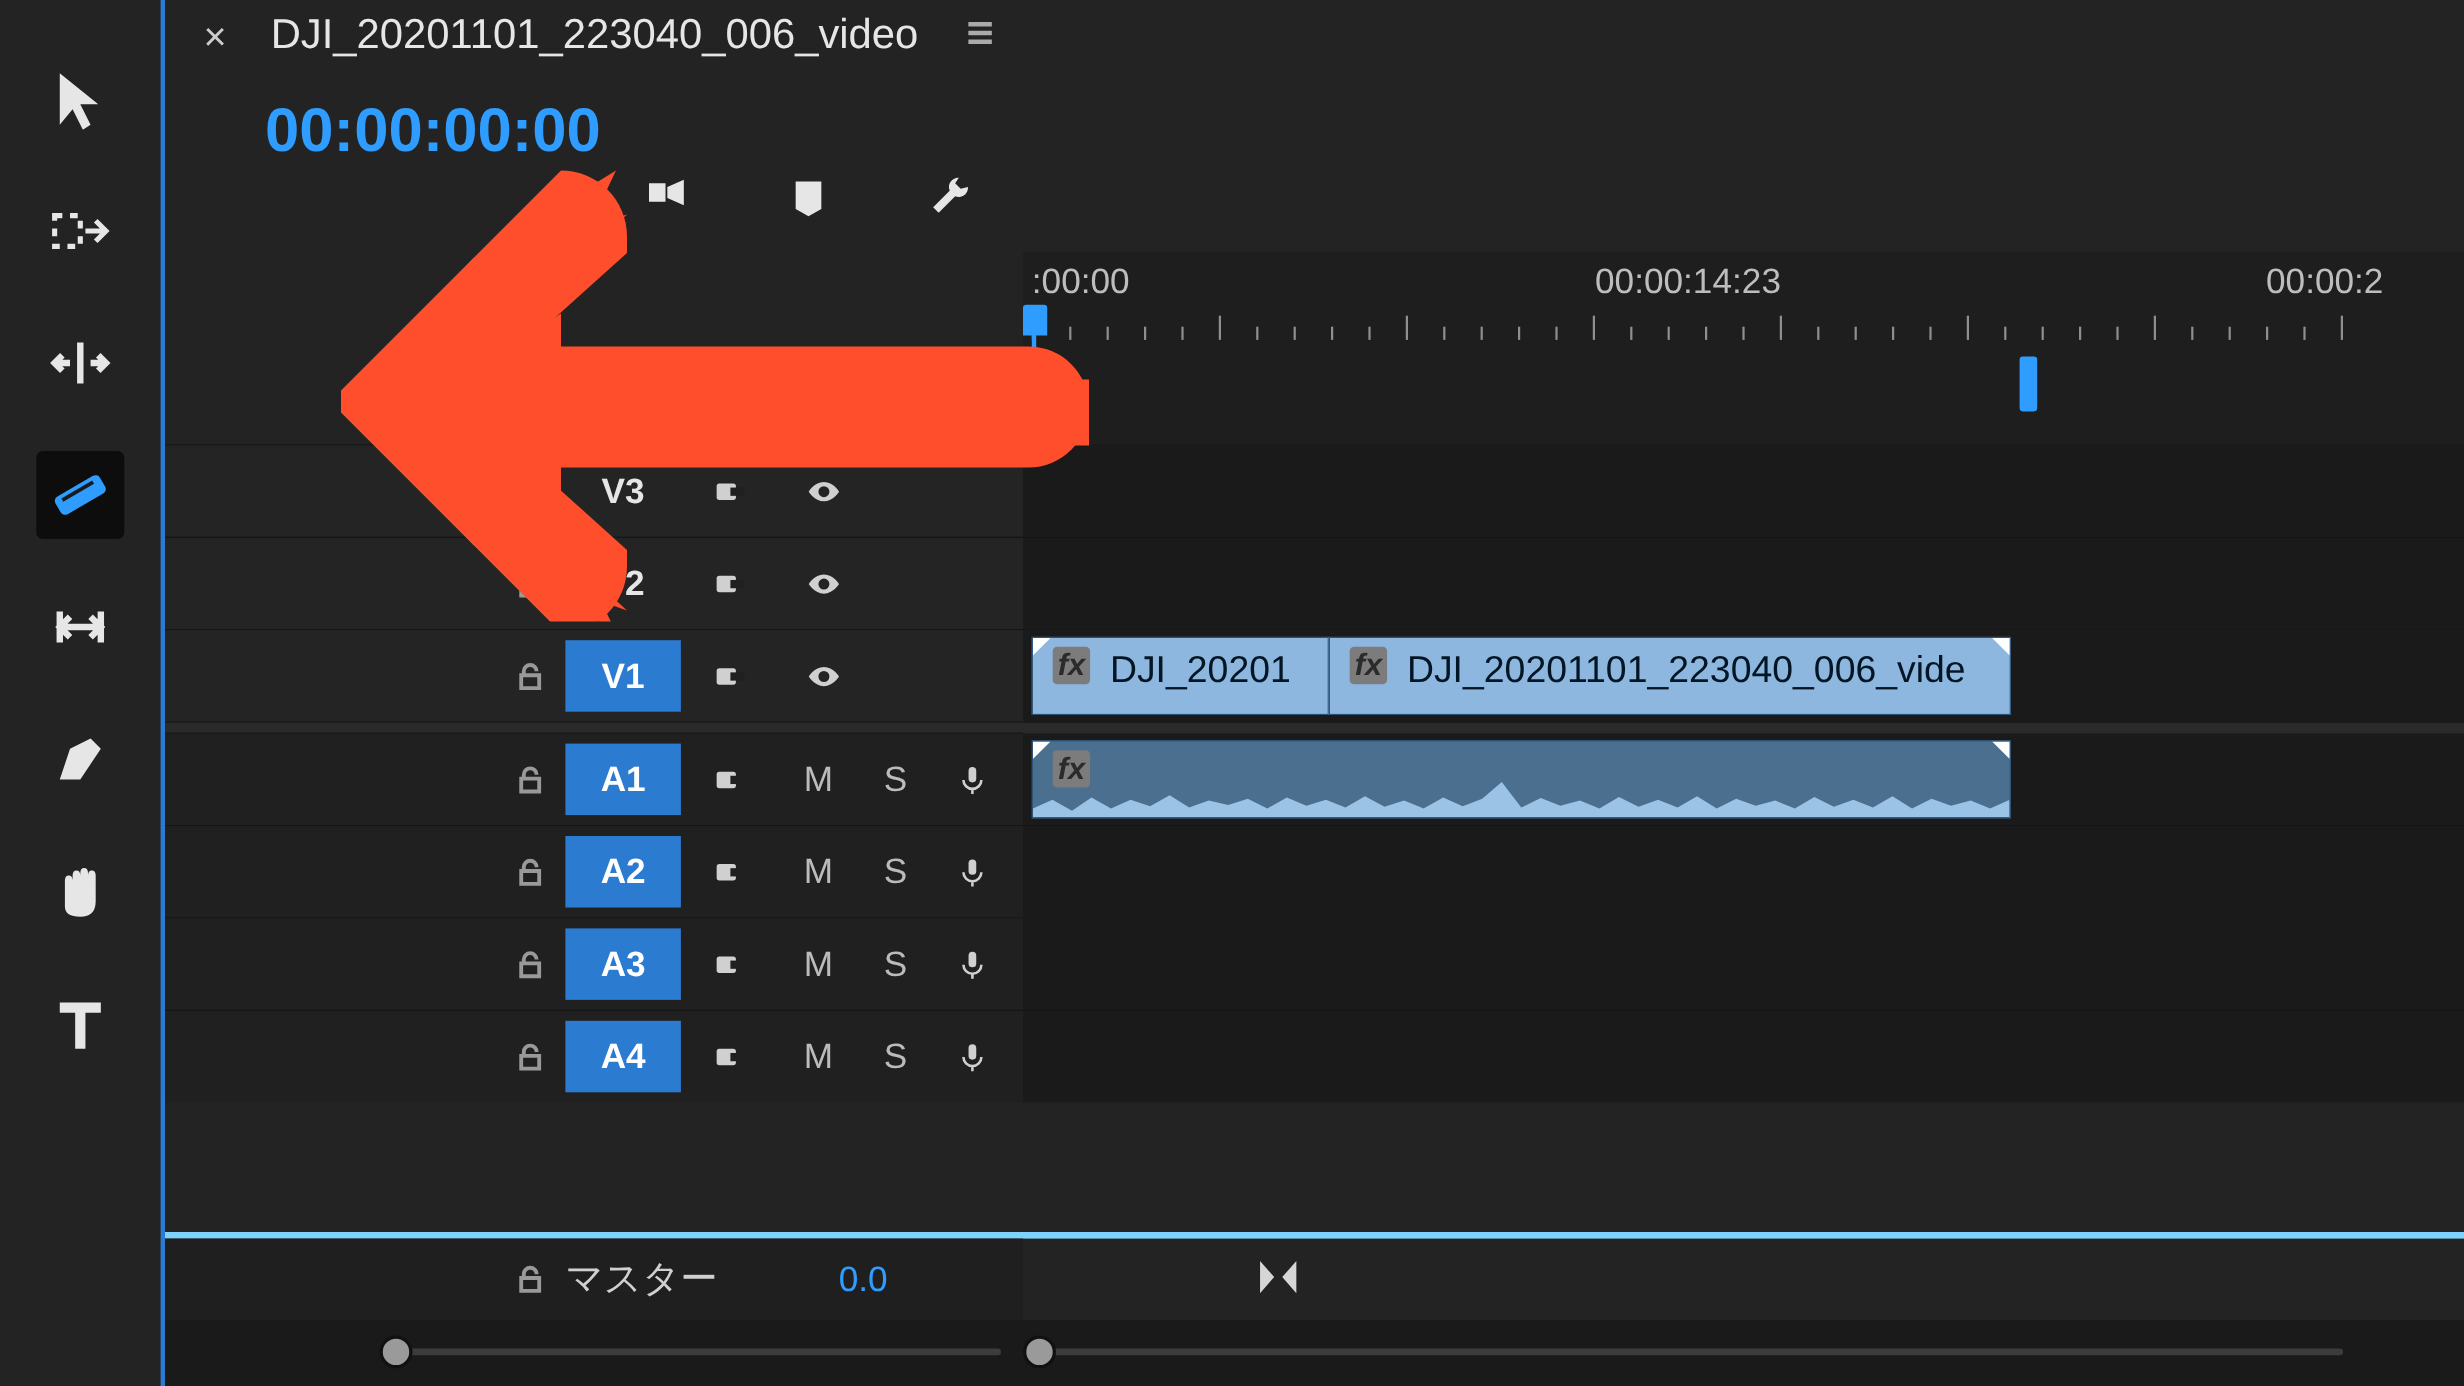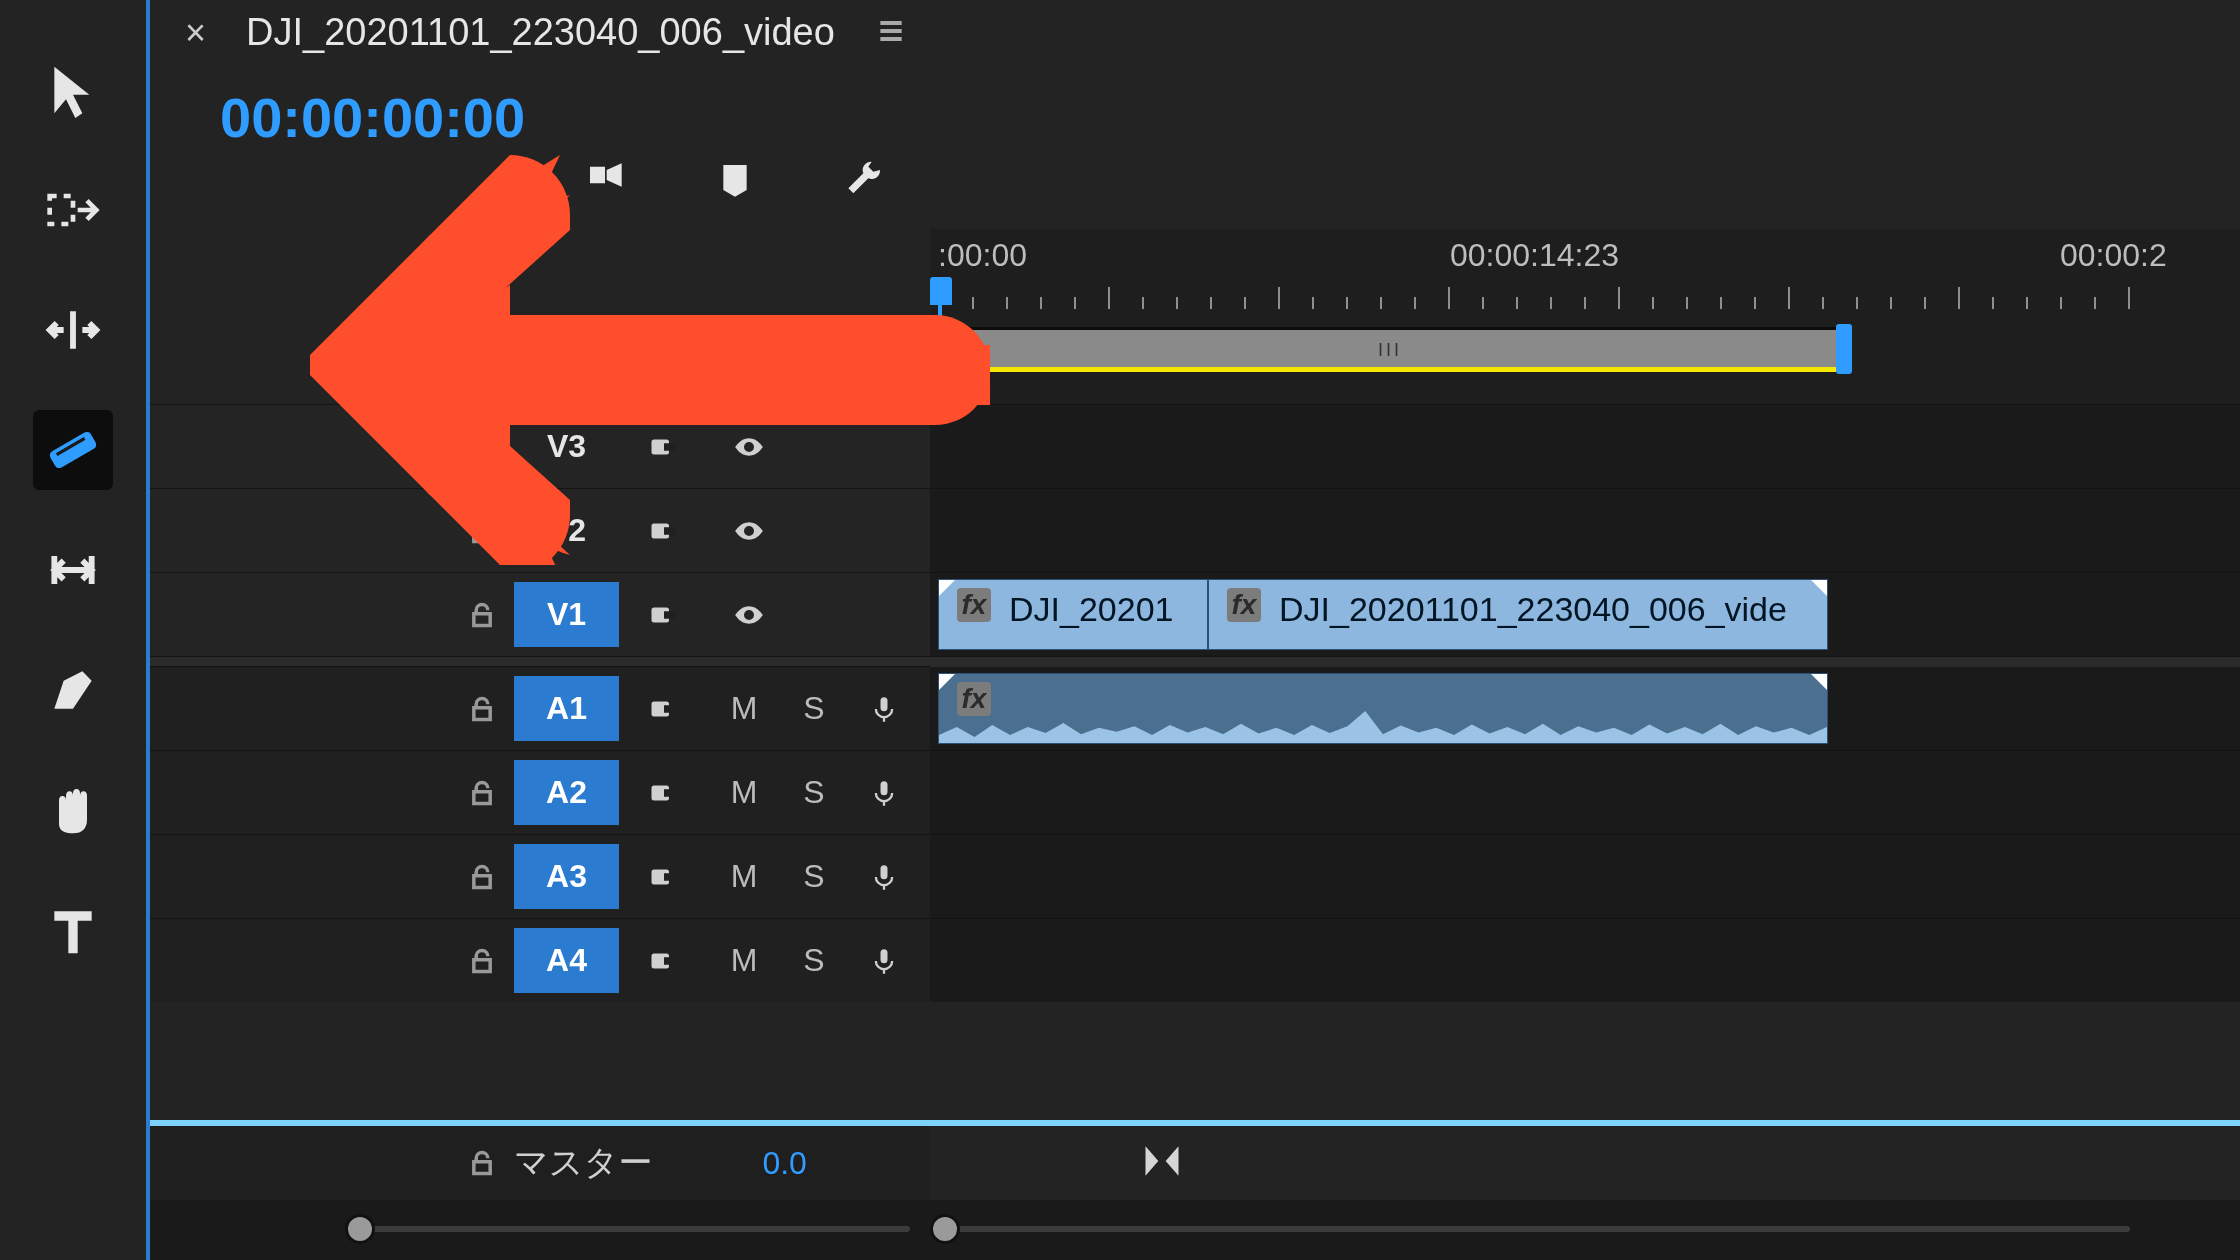--- a/index.html
+++ b/index.html
@@ -14,21 +14,21 @@
   .tool.active svg { fill:#2f9cff; }
 
   
   .main { flex:1; display:flex; flex-direction:column; background:#232323; position:relative; }
   .tabbar { height:65px; display:flex; align-items:center; padding-left:35px; background:#232323; }
   .tabbar .close { font-size:36px; color:#ccc; margin-right:40px; }
   .tabbar .name { font-size:38px; color:#e6e6e6; }
   .tabbar .menu { margin-left:40px; color:#aaa; }
   .tabbar .menu svg { width:32px; height:32px; fill:none; stroke:#aaa; stroke-width:3; }
 
-  .readout { padding:20px 35px 20px 70px; font-size:56px; font-weight:700; color:#2f9cff; font-variant-numeric:tabular-nums; }
+  .readout { padding:20px 35px 20px 91px; font-size:56px; font-weight:700; color:#2f9cff; font-variant-numeric:tabular-nums; }
 
   .head-tools { display:flex; gap:80px; padding-left:430px; margin-top:-15px; }
   .head-tools .ht { width:50px; height:50px; display:flex; align-items:center; justify-content:center; }
   .head-tools .ht svg { width:40px; height:40px; fill:#e6e6e6; }
 
   
   .tracks-area { flex:1; display:flex; flex-direction:column; position:relative;margin-top:24px; }
 
   .ruler-row { display:flex; height:175px; }
   .ruler-row .spacer { width:780px; flex:none; }
@@ -223,23 +223,20 @@
               <span class="small" style="left: 960px;"></span>
               <span class="small" style="left: 994px;"></span>
               <span style="left: 1028px;"></span>
               <span class="small" style="left: 1062px;"></span>
               <span class="small" style="left: 1096px;"></span>
               <span class="small" style="left: 1130px;"></span>
               <span class="small" style="left: 1164px;"></span>
               <span style="left: 1198px;"></span>
             </div>
           <div class="workarea-handle-l"></div>
-          <div class="workarea-bar">
-              <span class="grip">III</span>
-            </div>
           <div class="workarea-handle-r"></div>
           <div class="playhead-knob"></div>
           <div class="playhead-line"></div>
         </div>
       </div>
 
       <div class="lanes" id="lanes">
           <div class="lane video">
             <div class="header">
          <div class="lock">

